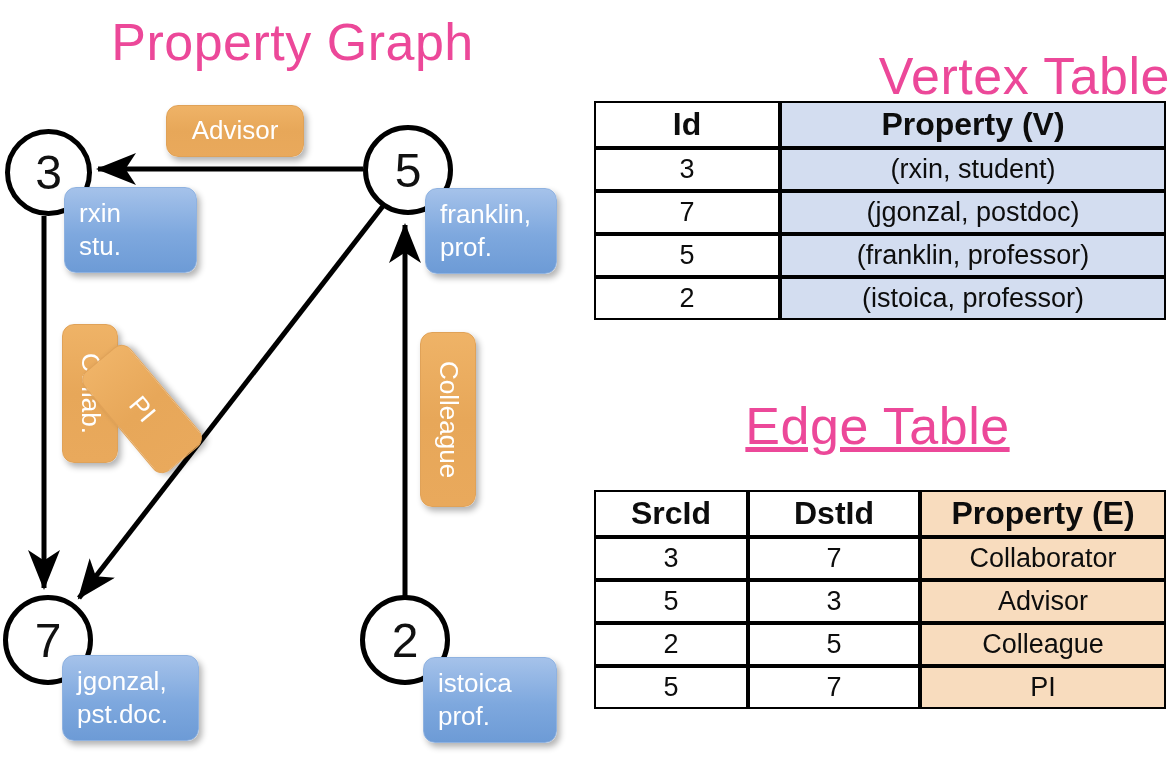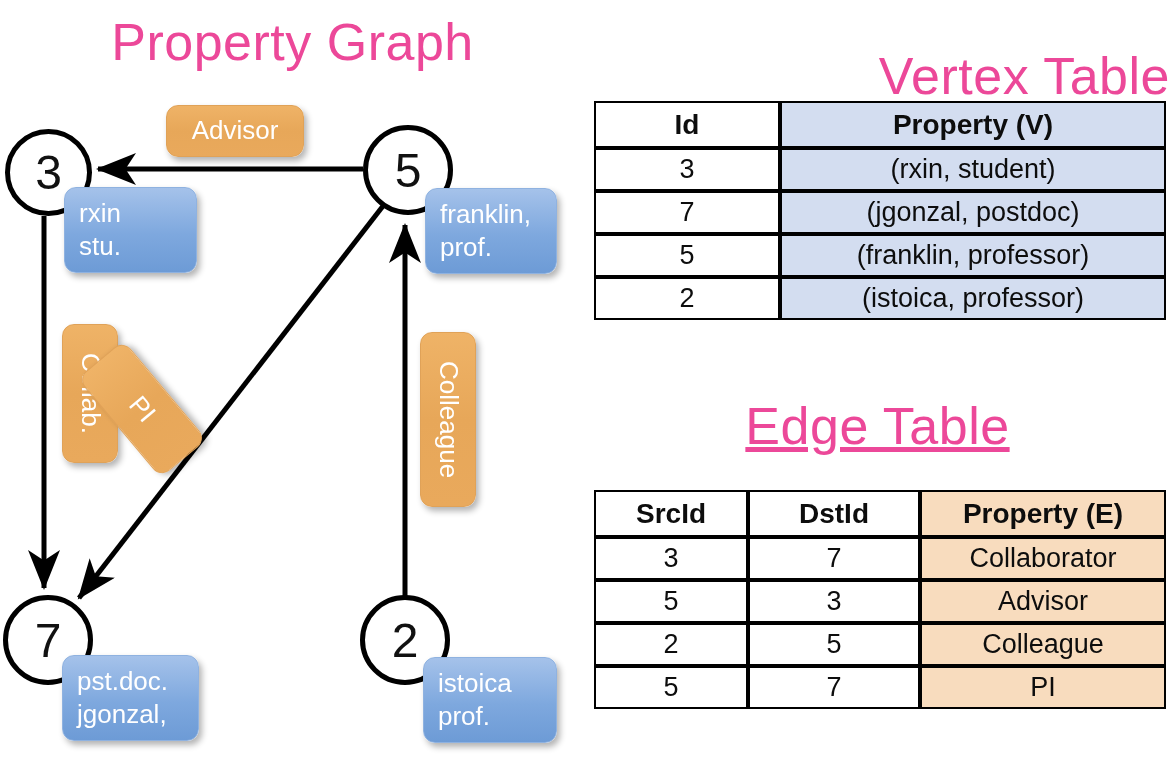--- a/index.html
+++ b/index.html
@@ -77,21 +77,21 @@
   .data-table td,.data-table th{
     border:2px solid #000;
     text-align:center;
     font-weight:400;
     font-size:27px;
     padding:0;
     height:43px;
     box-sizing:border-box;
     color:#0d0d0d;
   }
-  .data-table th{font-weight:700;font-size:28px;height:47px;}
+  .data-table th{font-weight:700;font-size:32px;height:47px;}
 
   #vertex-table{left:594px;top:101px;width:572px;}
   #vertex-table .col-id{width:186px;background:#ffffff;}
   #vertex-table .col-prop{background:#d3ddf0;}
 
   #edge-table{left:594px;top:490px;width:572px;}
   #edge-table .col-src{width:154px;background:#fff;}
   #edge-table .col-dst{width:172px;background:#fff;}
   #edge-table .col-prop{background:#f8dcbe;}
 </style>
@@ -135,22 +135,22 @@
 
   <div class="prop-box blue" style="left:64px;top:187px;width:133px;height:86px;">
     <div>rxin</div>
     <div>stu.</div>
   </div>
   <div class="prop-box blue" style="left:425px;top:188px;width:132px;height:86px;">
     <div>franklin,</div>
     <div>prof.</div>
   </div>
   <div class="prop-box blue" style="left:62px;top:655px;width:137px;height:86px;">
+    <div>jgonzal,</div>
     <div>pst.doc.</div>
-    <div>jgonzal,</div>
   </div>
   <div class="prop-box blue" style="left:423px;top:657px;width:134px;height:86px;">
     <div>istoica</div>
     <div>prof.</div>
   </div>
 
   <div class="prop-box orange" style="left:166px;top:105px;width:138px;height:52px;">
     <span>Advisor</span>
   </div>
 

